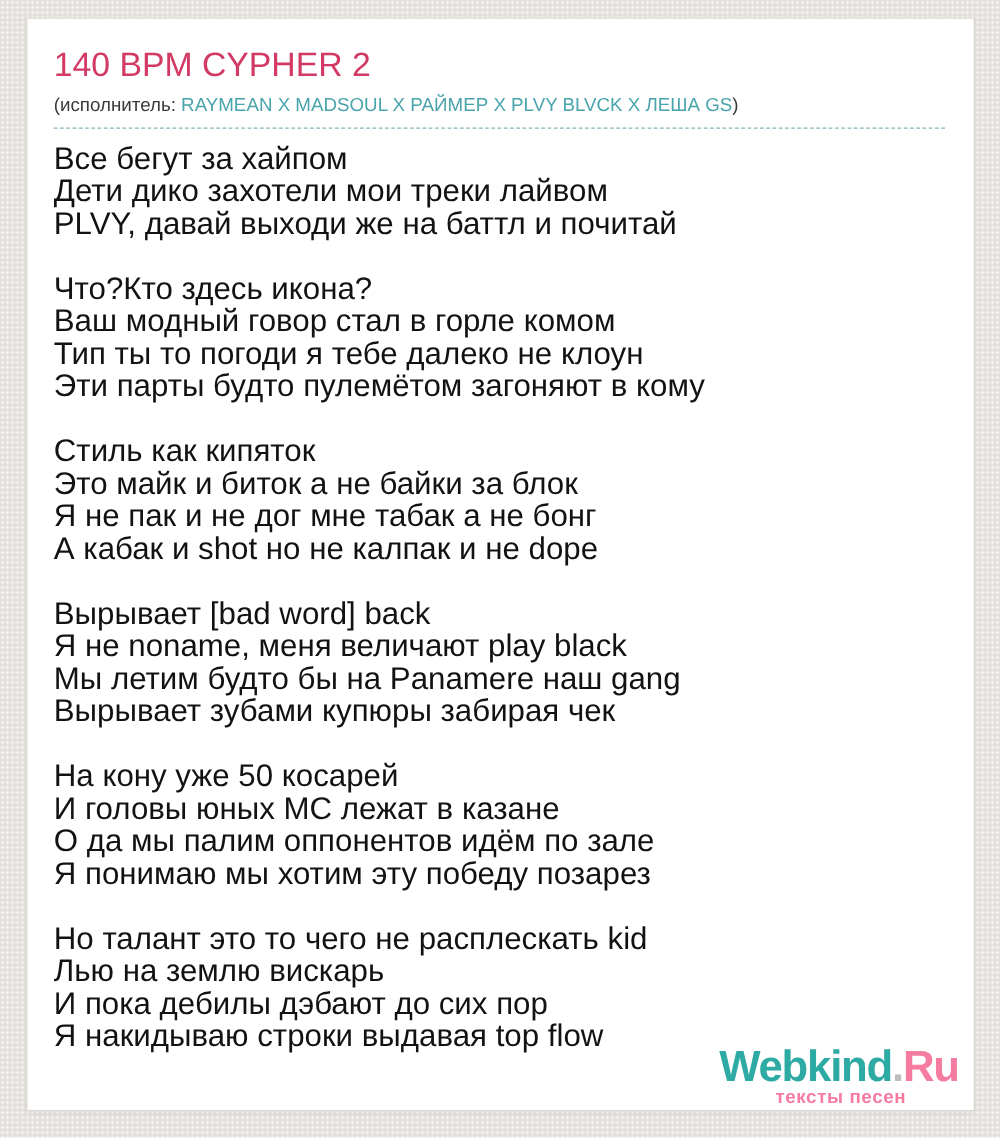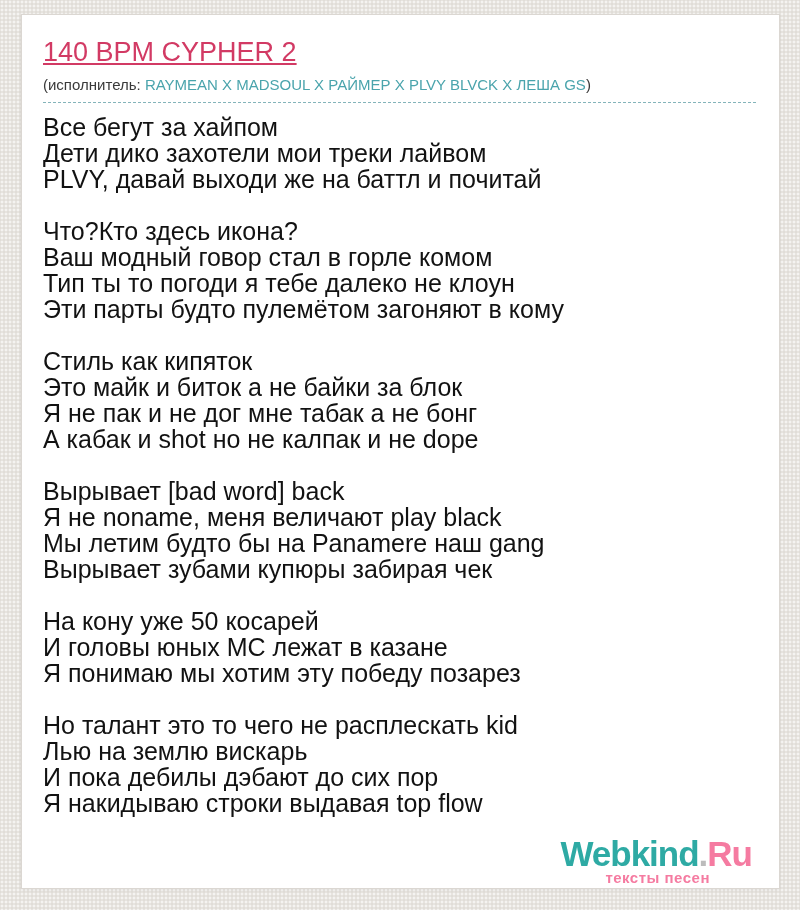--- a/index.html
+++ b/index.html
@@ -23,21 +23,20 @@
     box-shadow:0 1px 3px rgba(0,0,0,.06);
     box-sizing:border-box;
   }
   .header { padding:23px 23px 0 21px; }
   .song-title {
     margin:0;
     font-size:27px;
     font-weight:400;
     color:#d23a64;
     line-height:1.1;
-    text-decoration:underline;
   }
   .artist-line {
     margin-top:8px;
     padding-bottom:9px;
     font-size:15px;
     color:#3a3a3a;
     border-bottom:1px dashed #84b4ba;
     white-space:nowrap;
   }
   .artist-link {
@@ -48,21 +47,21 @@
   .lyrics {
     padding:11px 23px 0 21px;
     font-size:25px;
     line-height:26px;
     color:#121212;
   }
   .stanza { margin:0 0 26px 0; }
   .lyric-line { white-space:nowrap; }
   .footer-logo {
     position:absolute;
-    right:27px; bottom:3px;
+    right:12px; bottom:3px;
     text-align:right;
     line-height:1;
     cursor:pointer;
     text-decoration:none;
   }
   .logo-line {
     font-weight:700;
     font-size:35px;
     letter-spacing:-1px;
   }
@@ -110,20 +109,21 @@
       </div>
       <div class="stanza">
         <div class="lyric-line">Вырывает [bad word] back</div>
         <div class="lyric-line">Я не noname, меня величают play black</div>
         <div class="lyric-line">Мы летим будто бы на Panamere наш gang</div>
         <div class="lyric-line">Вырывает зубами купюры забирая чек</div>
       </div>
       <div class="stanza">
         <div class="lyric-line">На кону уже 50 косарей</div>
         <div class="lyric-line">И головы юных MC лежат в казане</div>
+        <div class="lyric-line">О да мы палим оппонентов идём по зале</div>
         <div class="lyric-line">Я понимаю мы хотим эту победу позарез</div>
       </div>
       <div class="stanza">
         <div class="lyric-line">Но талант это то чего не расплескать kid</div>
         <div class="lyric-line">Лью на землю вискарь</div>
         <div class="lyric-line">И пока дебилы дэбают до сих пор</div>
         <div class="lyric-line">Я накидываю строки выдавая top flow</div>
       </div>
     </div>
 

